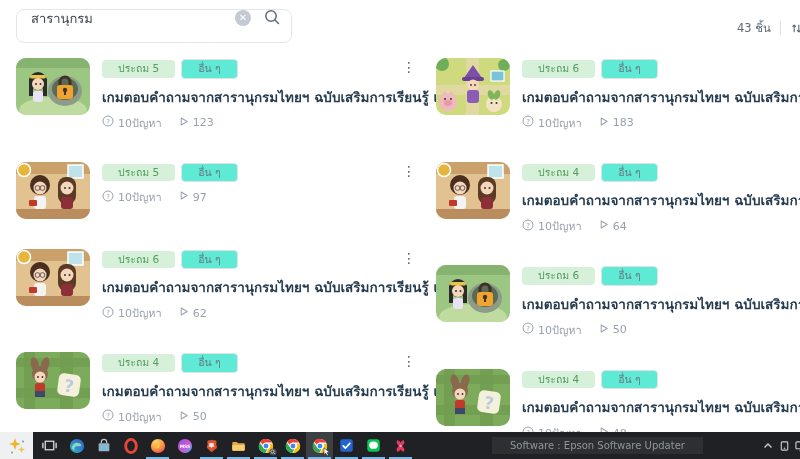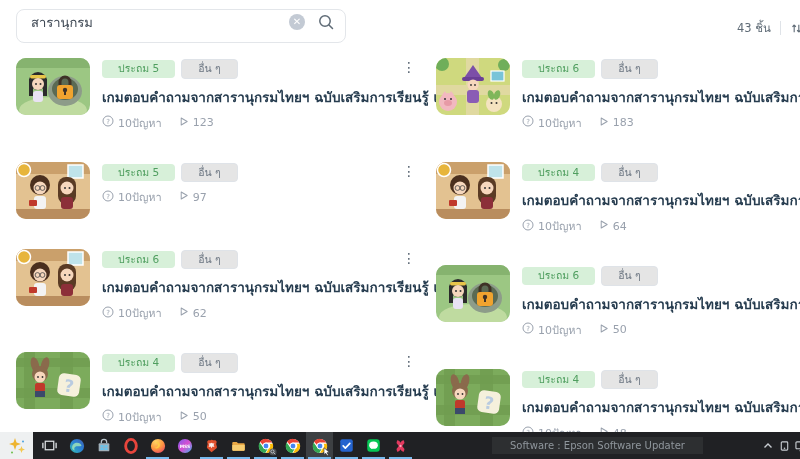--- a/index.html
+++ b/index.html
@@ -1,44 +1,44 @@
 <!DOCTYPE html>
 <html><head>
 <meta charset="utf-8">
 <style>
   * { margin:0; padding:0; box-sizing:border-box; }
   html,body { width:800px; height:459px; overflow:hidden; background:#fff;
     font-family:"DejaVu Sans","Liberation Sans",sans-serif; }
   #page { position:relative; width:800px; height:459px; background:#fff; }
 
   
-  .searchbox { position:absolute; left:16px; top:9px; width:330px; height:34px;
+  .searchbox { position:absolute; left:16px; top:9px; width:276px; height:34px;
     border:1px solid #e3e6ea; border-radius:8px; background:#fff;
-    display:flex; align-items:center; padding:0 10px 8px 14px; }
+    display:flex; align-items:flex-end; padding:0 10px 16px 14px; }
   .searchbox input { flex:1; border:none; outline:none; font-size:13px; color:#3a4450;
     font-family:inherit; background:transparent; }
   .clear-btn { width:16px; height:16px; border-radius:50%; background:#c3cad4; color:#fff;
     font-size:10px; line-height:16px; text-align:center; cursor:pointer; margin-right:12px; }
   .mag svg { display:block; }
   .topbar-right { position:absolute; left:737px; top:19px; display:flex; align-items:center;
     gap:9px; white-space:nowrap; font-size:11.5px; color:#5f6b76; }
   .topbar-divider { width:1px; height:14px; background:#dfe3e8; }
   .sort-btn { display:flex; align-items:center; gap:4px; cursor:pointer; color:#5f6b76; }
 
   
   .columns { position:absolute; top:58px; left:16px; display:flex; gap:16px; }
   .col { display:flex; flex-direction:column; gap:30px; width:404px; }
   .card { display:flex; width:404px; min-height:57px; cursor:pointer; }
   .thumb { width:74px; height:57px; border-radius:10px; overflow:hidden; flex:0 0 74px; }
   .thumb svg { display:block; }
   .card-body { flex:1; min-width:0; padding:1px 0 0 12px; overflow:visible; }
   .badges { display:flex; gap:6px; align-items:center; }
   .badge { font-size:10.5px; line-height:1; padding:3px 16px 4px; border-radius:4px; white-space:nowrap; }
   .badge-grade { background:#d7f0d9; color:#4f9e5f; }
-  .badge-other { background:#e5e5e5; color:#6a7480; border:1px solid #dfe3e8;text-align:right; }
+  .badge-other { background:#5eead4; color:#6a7480; border:1px solid #dfe3e8;text-align:right; }
   .card-title { margin-top:7px; font-size:13.5px; font-weight:bold; color:#263c4f; white-space:nowrap; }
   .card-meta { margin-top:6px; display:flex; align-items:center; gap:4px;
     font-size:11px; color:#99a1ad; }
   .card-meta .gap { width:8px; }
   .kebab { margin-left:auto; color:#596673; font-size:14px; padding:2px 4px; cursor:pointer;
     align-self:flex-start; line-height:1; }
 
   
   .taskbar { position:absolute; left:0; bottom:0; width:800px; height:27px; background:#202124; z-index:50; }
   .tb-search { position:absolute; left:0; top:0; width:33px; height:27px; background:#eef0f1;

